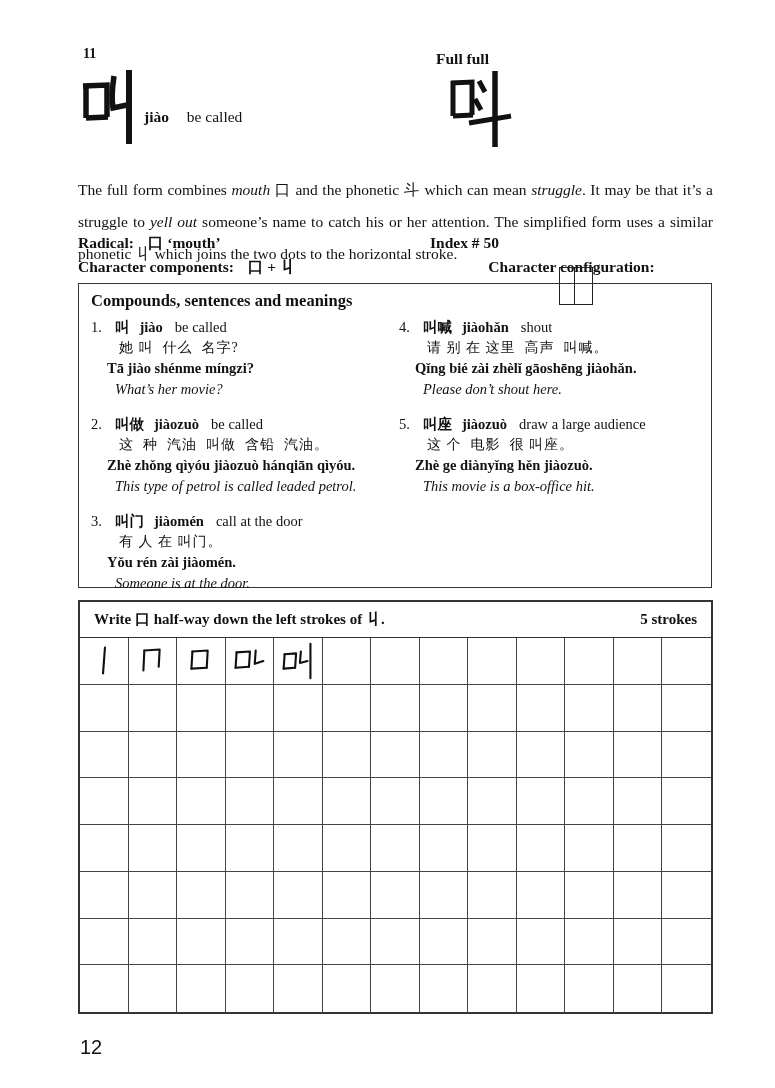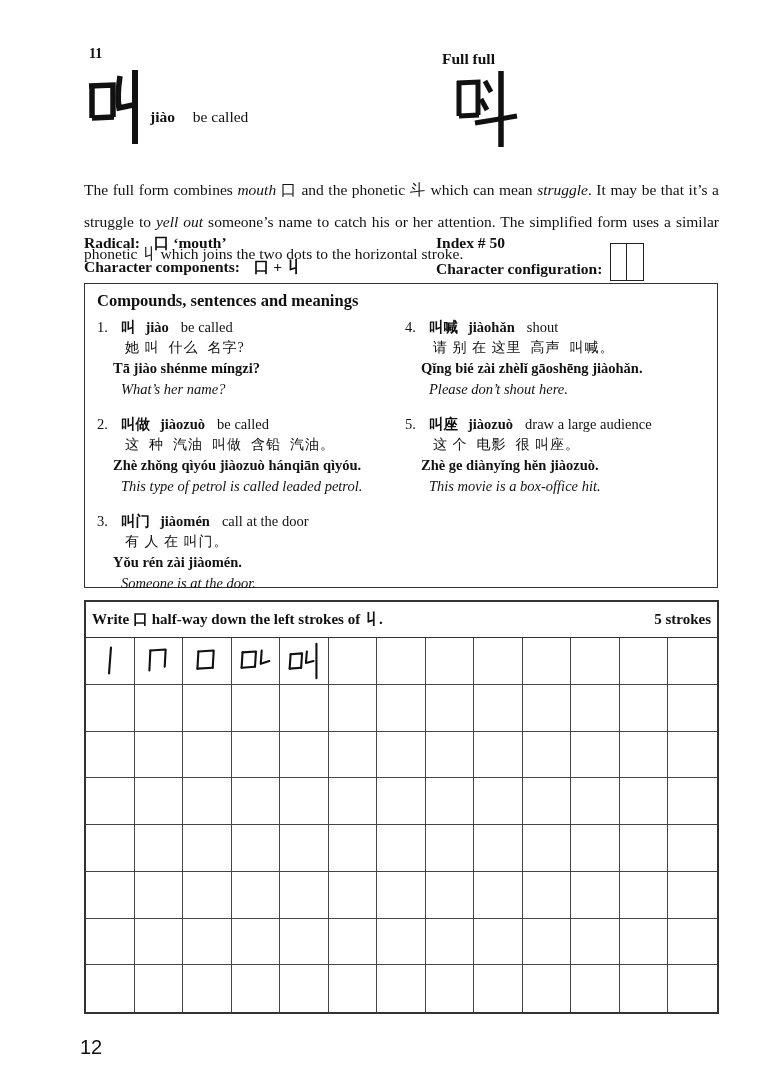--- a/index.html
+++ b/index.html
@@ -1,18 +1,18 @@
 <!DOCTYPE html>
 <html><head>
 <meta charset="utf-8">
 <style>
   html,body{margin:0;padding:0;background:#e8e8e8;}
   .page{position:relative;width:775px;height:1088px;background:#ffffff;
         font-family:"Liberation Serif", serif;color:#111;overflow:hidden;}
-  .content{position:absolute;left:84px;top:0;width:635px;height:1088px;}
+  .content{position:absolute;left:78px;top:0;width:635px;height:1088px;}
 
   
   .top{position:absolute;left:0;top:0;width:635px;height:158px;}
   .num-top{position:absolute;left:5px;top:46px;font-size:14px;font-weight:bold;}
   .bigchar{position:absolute;left:1px;top:68px;width:58px;height:78px;}
   .pinyin-line{position:absolute;left:66px;top:108px;font-size:15.5px;}
   .pinyin-line .py{font-weight:bold;}
   .pinyin-line .mean{margin-left:14px;}
   .fullform-label{position:absolute;left:358px;top:50px;font-size:15.5px;font-weight:bold;}
   .fullform-char{position:absolute;left:371px;top:68px;width:64px;height:82px;}
@@ -21,21 +21,21 @@
   .explanation{position:absolute;left:0;top:158px;width:635px;font-size:15.5px;
                line-height:32px;text-align:justify;}
   .explanation i{font-style:italic;}
 
   
   .info{position:absolute;left:0;top:231px;width:635px;font-size:15.5px;font-weight:bold;}
   .info-row{display:flex;line-height:24px;}
   .info-cell-l{width:352px;}
   .info-cell-r{flex:1;}
   .info .label{margin-right:10px;}
-  .config-wrap{display:flex;align-items:flex-end;}
+  .config-wrap{display:flex;align-items:center;flex-direction:column;}
   .config-box{margin-left:8px;margin-top:-12px;width:32px;height:36px;
               border:1.5px solid #222;display:flex;}
   .config-box .half-l{width:45%;border-right:1.2px solid #222;}
 
   
   .compounds{position:absolute;left:0;top:283px;width:632px;height:303px;
              border:1.5px solid #333;}
   .compounds-title{margin:7px 0 4px 12px;font-size:16.5px;font-weight:bold;}
   .cols{display:flex;padding:2px 4px 0 12px;}
   .col{width:50%;}
@@ -46,21 +46,21 @@
   .e-py{font-weight:bold;margin-right:12px;}
   .e-mean{}
   .e-cn{margin-left:28px;white-space:pre-wrap;font-size:14px;letter-spacing:1px;}
   .e-pyl{margin-left:16px;font-weight:bold;}
   .e-en{margin-left:24px;font-style:italic;}
 
   
   .writing{position:absolute;left:0;top:600px;width:631px;height:410px;
            border:2px solid #333;display:flex;flex-direction:column;}
   .writing-header{height:35px;flex:none;border-bottom:1.5px solid #333;
-                  display:flex;align-items:center;padding:0 6px;
+                  display:flex;align-items:center;padding:0 14px;
                   font-size:15px;font-weight:bold;}
   .wh-spacer{flex:1;}
   .grid{flex:1;display:grid;grid-template-columns:repeat(13,1fr);
         grid-auto-rows:1fr;}
   .cell{border-right:1px solid #444;border-bottom:1px solid #444;
         display:flex;align-items:center;justify-content:center;}
   .cell.last-col{border-right:none;}
   .cell.last-row{border-bottom:none;}
   .cell svg{display:block;}
 
@@ -139,21 +139,21 @@
         <div class="col" id="col-left">
   <div class="entry">
     <div class="entry-head">
       <span class="e-num">1.</span>
       <span class="e-hw">叫</span>
       <span class="e-py">jiào</span>
       <span class="e-mean">be called</span>
     </div>
     <div class="e-cn">她 叫  什么  名字?</div>
     <div class="e-pyl">Tā jiào shénme míngzi?</div>
-    <div class="e-en">What’s her name?</div>
+    <div class="e-en">What’s her movie?</div>
   </div>
 
   <div class="entry">
     <div class="entry-head">
       <span class="e-num">2.</span>
       <span class="e-hw">叫做</span>
       <span class="e-py">jiàozuò</span>
       <span class="e-mean">be called</span>
     </div>
     <div class="e-cn">这  种  汽油  叫做  含铅  汽油。</div>

